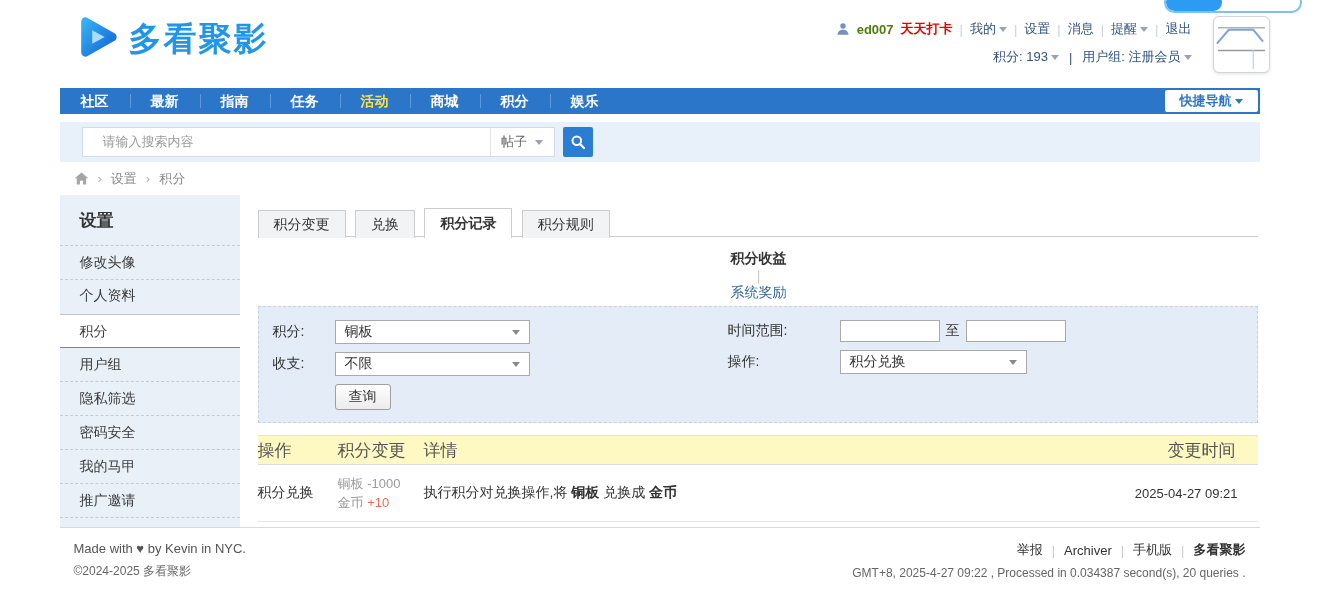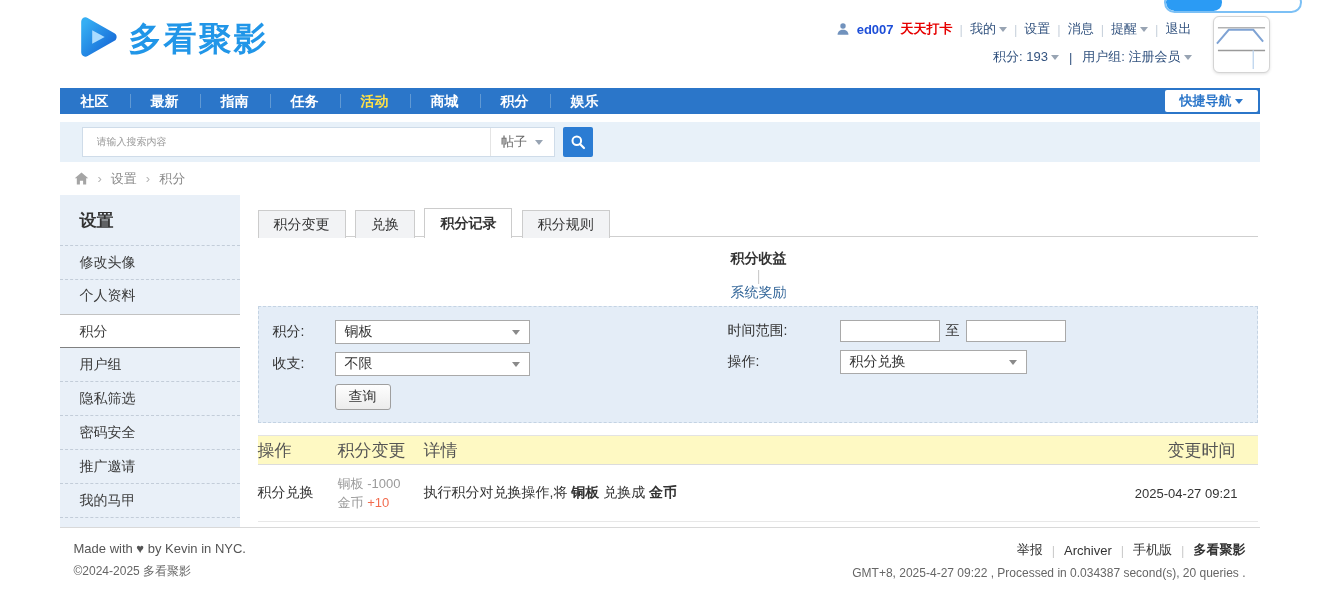--- a/index.html
+++ b/index.html
@@ -13,42 +13,42 @@
   
   .header { height:88px; position:relative; }
   .logo { position:absolute; left:14px; top:14px; display:flex; align-items:center; gap:9px; }
   .logo-text { font-size:33px; font-weight:bold; color:#2196e8; letter-spacing:2px; }
   .top-pill { position:absolute; right:-42px; top:-8px; width:138px; height:21px;
     border:2px solid #7cc0f5; border-radius:11px; background:#fff; overflow:hidden; }
   .top-pill-fill { position:absolute; left:0; top:0; bottom:0; width:56px; background:#2b9bf4; border-radius:10px; }
   .user-panel { position:absolute; right:68px; top:20px; text-align:right; font-size:13px; color:#33537f; }
   .user-row { display:flex; align-items:center; justify-content:flex-end; gap:7px; }
   .user-row .sep { color:#c9d2dd; }
-  .uname { font-weight:bold; color:#1d4ed8; }
+  .uname { font-weight:bold; color:#4d7c0f; }
   .ubadge { color:#e60000; font-weight:bold; }
   .stats-row { margin-top:10px; display:flex; justify-content:flex-end; align-items:center; gap:10px; }
   .caret { display:inline-block; width:0; height:0; border-left:4px solid transparent;
     border-right:4px solid transparent; border-top:5px solid #98a4b3; margin-left:3px; vertical-align:middle; }
   .mini-chart { position:absolute; right:-10px; top:16px; width:57px; height:57px; background:#fff;
     border:1px solid #d4d4d4; border-radius:6px; box-shadow:0 1px 3px rgba(0,0,0,.12); }
 
   
   .nav { height:26px; background:#2b76c9; display:flex; position:relative;align-items:center; }
   .nav-item { padding:0 21px; line-height:26px; color:#fff; font-size:14px; font-weight:bold; position:relative; cursor:pointer; }
   .nav-item + .nav-item::before { content:""; position:absolute; left:0; top:6px; bottom:6px; width:1px; background:#6099d4; }
   .nav-item.active { color:#fde047; }
   .quick-nav { position:absolute; right:2px; top:2px; height:22px; line-height:22px; background:#fff;
     color:#2b76c9; font-size:13px; font-weight:bold; padding:0 15px; border-radius:2px; cursor:pointer; }
   .quick-nav .caret { border-top-color:#2b76c9; }
 
   
   .search-bar { margin-top:8px; height:40px; background:#e8f1f9; display:flex; align-items:center; padding:0 22px; }
   .search-box { display:flex; align-items:stretch; width:473px; height:30px; background:#fff; border:1px solid #cfdce9; }
-  .search-box input { flex:1; border:none; outline:none; padding:0 14px; font-size:10px; color:#333;
-    font-family:Liberation Mono, monospace; }
+  .search-box input { flex:1; border:none; outline:none; padding:0 20px; font-size:13px; color:#333;
+    font-family:Liberation Serif, serif; }
   .search-box input::placeholder { color:#999; }
   .search-scope { width:64px; border-left:1px solid #e4e4e4; display:flex; align-items:center; justify-content:center;
     gap:5px; font-size:13px; color:#666; cursor:pointer; }
   .search-btn { margin-left:8px; width:30px; height:30px; background:#2b7cd3; border:none; border-radius:2px;
     display:flex; align-items:center; justify-content:center; cursor:pointer; }
 
   
   .breadcrumb { height:33px; display:flex; align-items:center; gap:9px; padding:0 14px; font-size:13px; color:#8a8a8a; }
   .crumb-sep { color:#b5b5b5; font-size:13px; }
 
@@ -220,22 +220,22 @@
   <div class="main">
 
     <div class="sidebar">
       <div class="sidebar-title">设置</div>
       <div class="side-item">修改头像</div>
       <div class="side-item before-active">个人资料</div>
       <div class="side-item active">积分</div>
       <div class="side-item">用户组</div>
       <div class="side-item">隐私筛选</div>
       <div class="side-item">密码安全</div>
+      <div class="side-item">我的马甲</div>
       <div class="side-item">推广邀请</div>
-      <div class="side-item">我的马甲</div>
     </div>
 
     <div class="content">
 
       <div class="tab-bar">
         <span class="tab">积分变更</span>
         <span class="tab">兑换</span>
         <span class="tab active">积分记录</span>
         <span class="tab">积分规则</span>
       </div>

